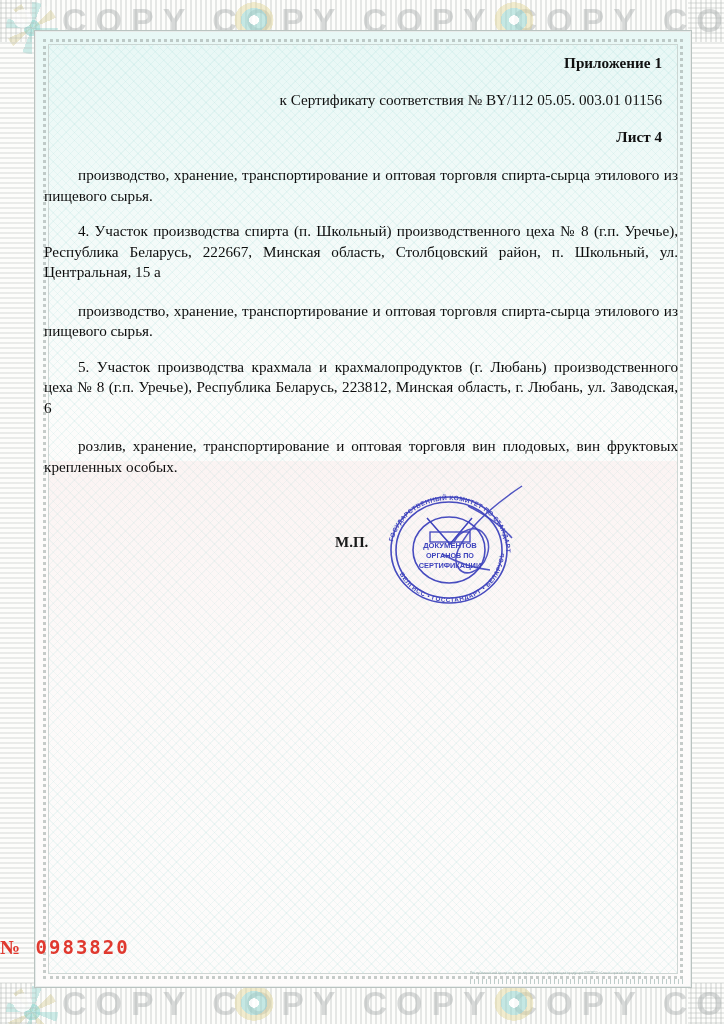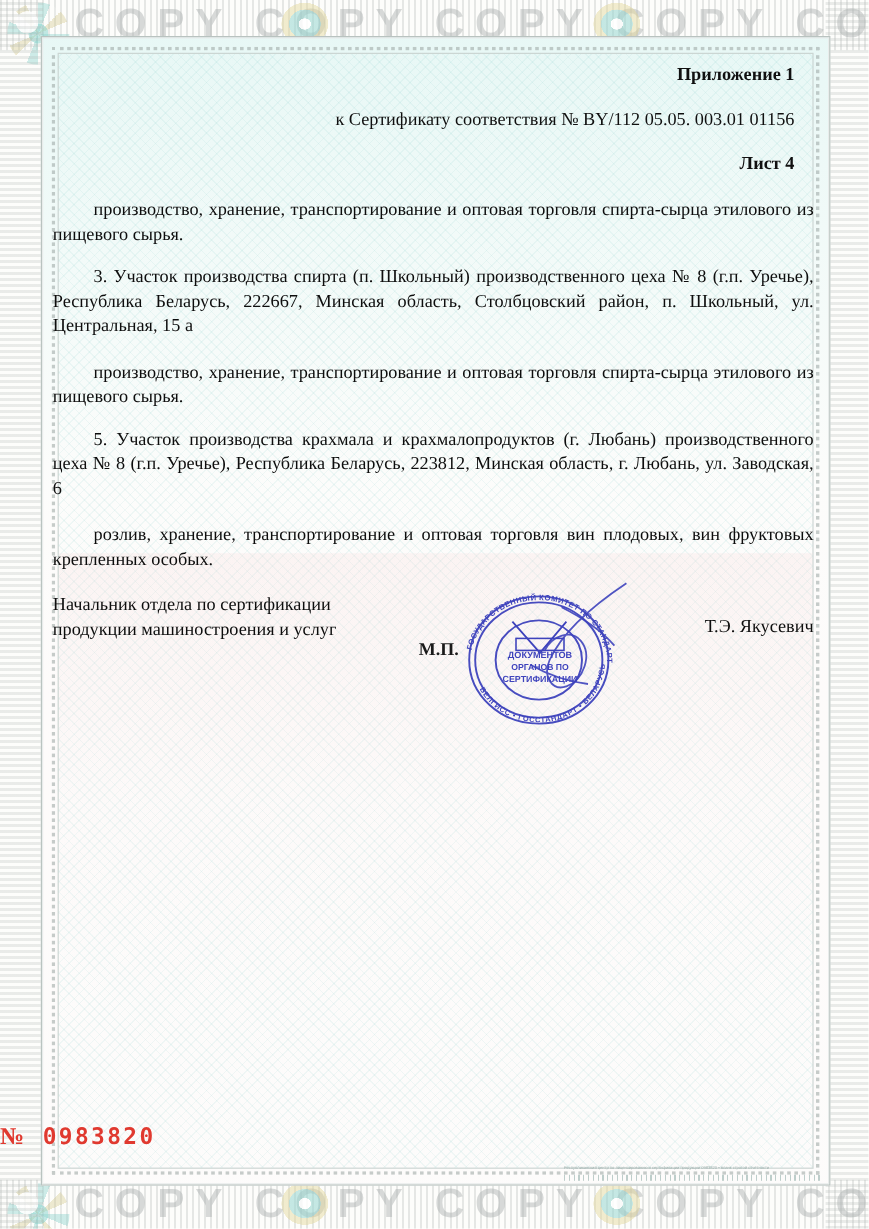--- a/index.html
+++ b/index.html
@@ -116,21 +116,21 @@
     text-align:justify;margin:0;
   }
   .para.indent{text-indent:34px;}
   .block{margin-top:15px;}
   .sub{margin-top:18px;}
 
   
   #sigrow{position:absolute;left:44px;top:494px;width:634px;height:60px;}
   .sig-title{position:absolute;left:0;top:0;width:320px;font-size:15.2px;line-height:20.5px;color:#0d0d0d;}
   .sig-name{position:absolute;right:0;top:20px;font-size:15.2px;color:#0d0d0d;white-space:nowrap;}
-  .mp{position:absolute;left:335px;top:534px;font-size:15px;font-weight:bold;color:#1a1a1a;z-index:7;margin-left:14px;}
+  .mp{position:absolute;left:335px;top:534px;font-size:15px;font-weight:bold;color:#1a1a1a;z-index:7;}
 
   
   #seal{position:absolute;left:372px;top:484px;width:154px;height:130px;z-index:6;opacity:.92;}
   #seal svg{width:100%;height:100%;}
   .sealtxt{font-family:"Liberation Sans","DejaVu Sans",sans-serif;fill:#2e34b8;font-weight:bold;}
 
   
   #serial{
     position:absolute;left:0;top:936px;width:724px;text-align:left;
     font-family:"DejaVu Sans Mono","Liberation Mono",monospace;
@@ -187,38 +187,31 @@
       <p class="hdr-line b">Приложение 1</p>
       <p class="hdr-line">к Сертификату соответствия № BY/112 05.05. 003.01 01156</p>
       <p class="hdr-line b">Лист 4</p>
     </div>
 
     <div class="block">
       <p class="para indent sub">производство, хранение, транспортирование и оптовая торговля спирта-сырца этилового из пищевого сырья.</p>
     </div>
 
     <div class="block">
-      <p class="para indent">3. Участок производства спирта (п. Школьный) производственного цеха № 8 (г.п. Уречье), Республика Беларусь, 222667, Минская область, Столбцовский район, п. Школьный, ул. Центральная, 15 а</p>
+      <p class="para indent">4. Участок производства спирта (п. Школьный) производственного цеха № 8 (г.п. Уречье), Республика Беларусь, 222667, Минская область, Столбцовский район, п. Школьный, ул. Центральная, 15 а</p>
       <p class="para indent sub">производство, хранение, транспортирование и оптовая торговля спирта-сырца этилового из пищевого сырья.</p>
     </div>
 
     <div class="block">
       <p class="para indent">5. Участок производства крахмала и крахмалопродуктов (г. Любань) производственного цеха № 8 (г.п. Уречье), Республика Беларусь, 223812, Минская область, г. Любань, ул. Заводская, 6</p>
       <p class="para indent sub">розлив, хранение, транспортирование и оптовая торговля вин плодовых, вин фруктовых крепленных особых.</p>
     </div>
 
   </div>
 
-  <div id="sigrow">
-    <div class="sig-title">
-      <div>Начальник отдела по сертификации</div>
-      <div>продукции машиностроения и услуг</div>
-    </div>
-    <div class="sig-name">Т.Э. Якусевич</div>
-  </div>
   <div class="mp">М.П.</div>
 
   <div id="seal">
     <svg viewBox="0 0 154 130" xmlns="http://www.w3.org/2000/svg">
       <defs>
         <path id="arcTop" d="M 20,68 A 57,52 0 0 1 134,68"></path>
         <path id="arcBot" d="M 22,68 A 55,50 0 0 0 132,68"></path>
       </defs>
       <g fill="none" stroke="#2e34b8" stroke-width="1.6" opacity=".95">
         <ellipse cx="77" cy="66" rx="58" ry="53"></ellipse>

